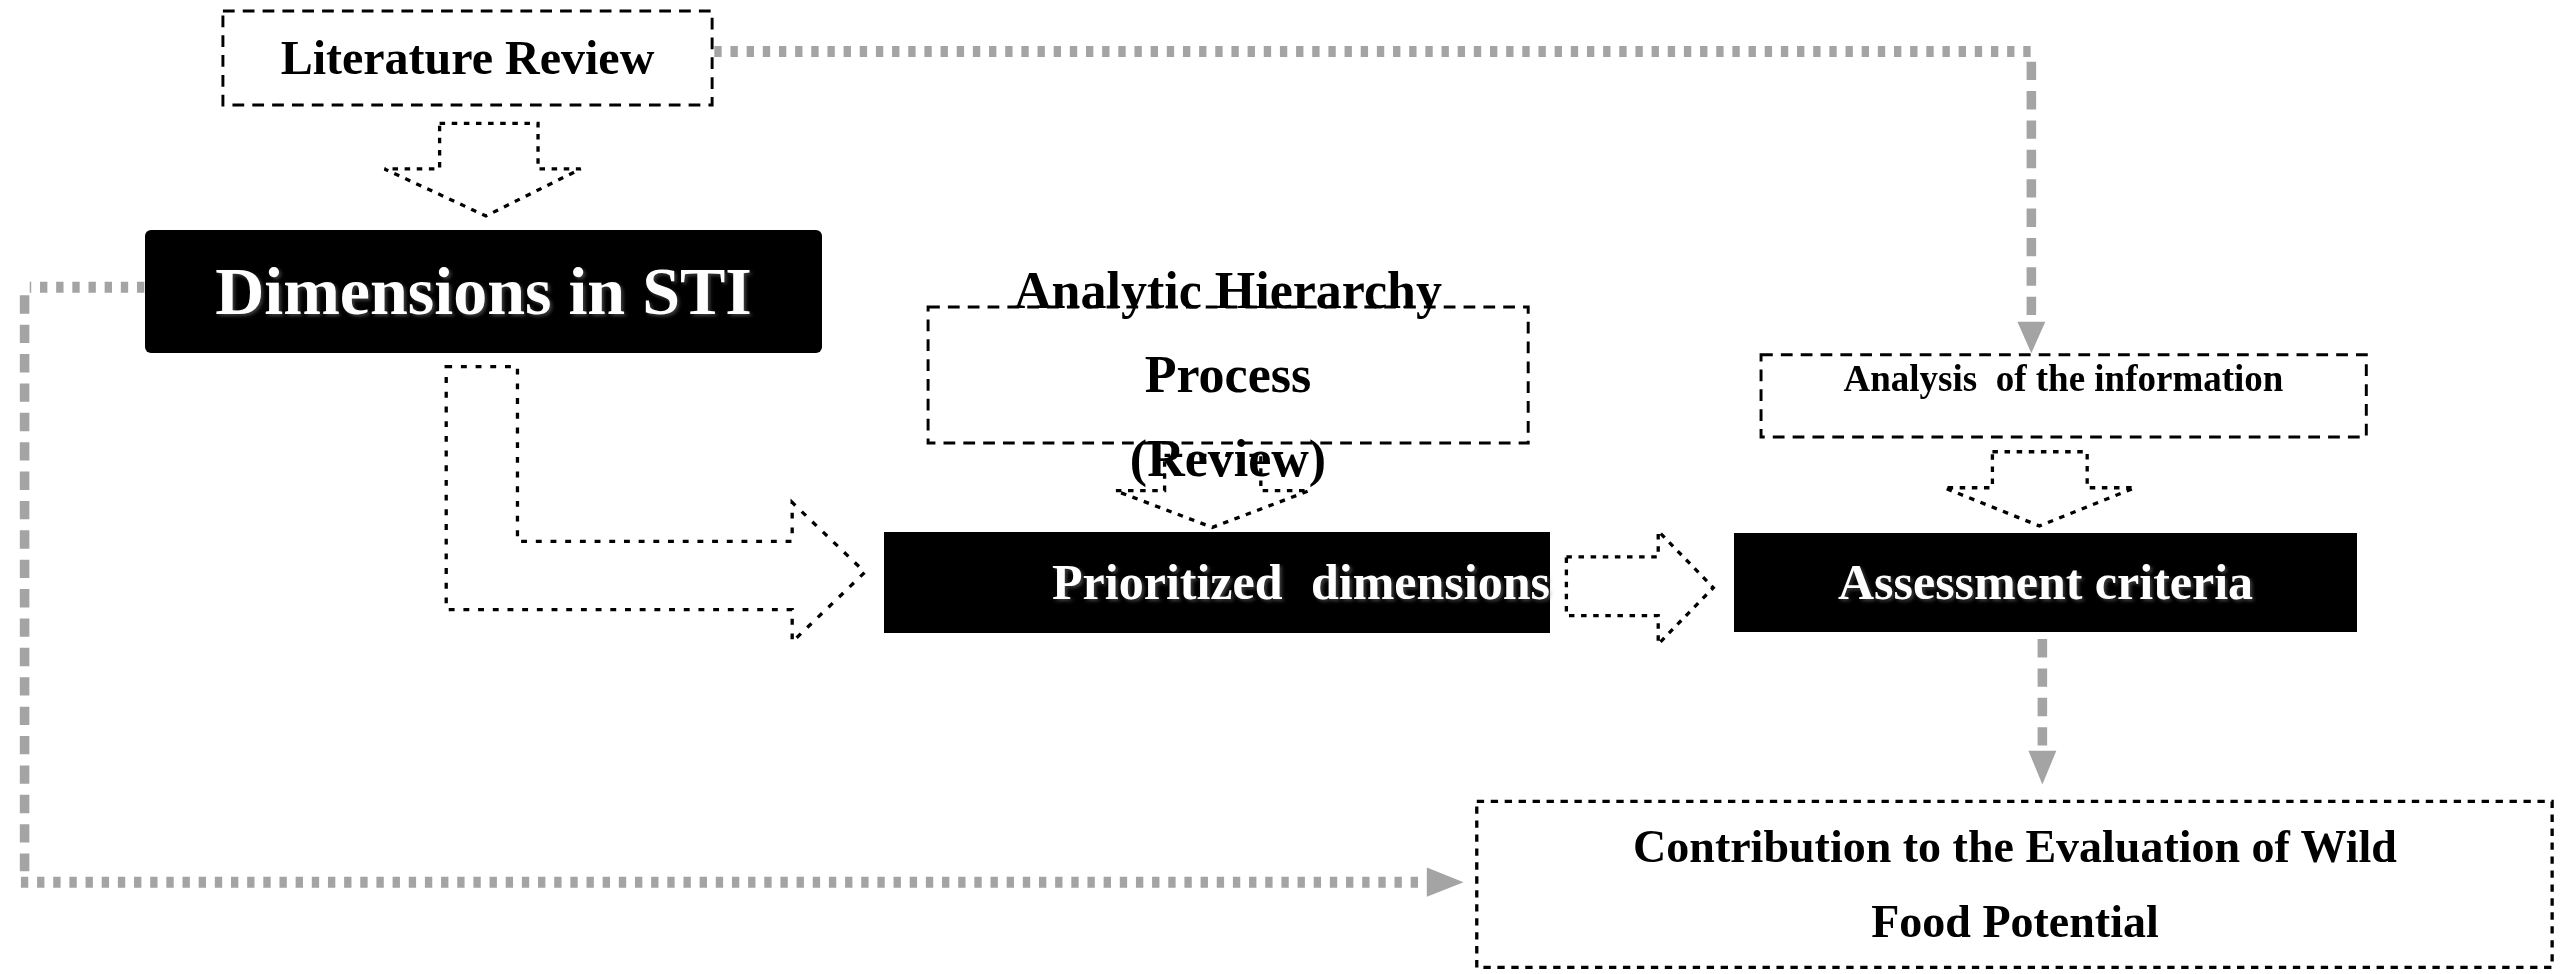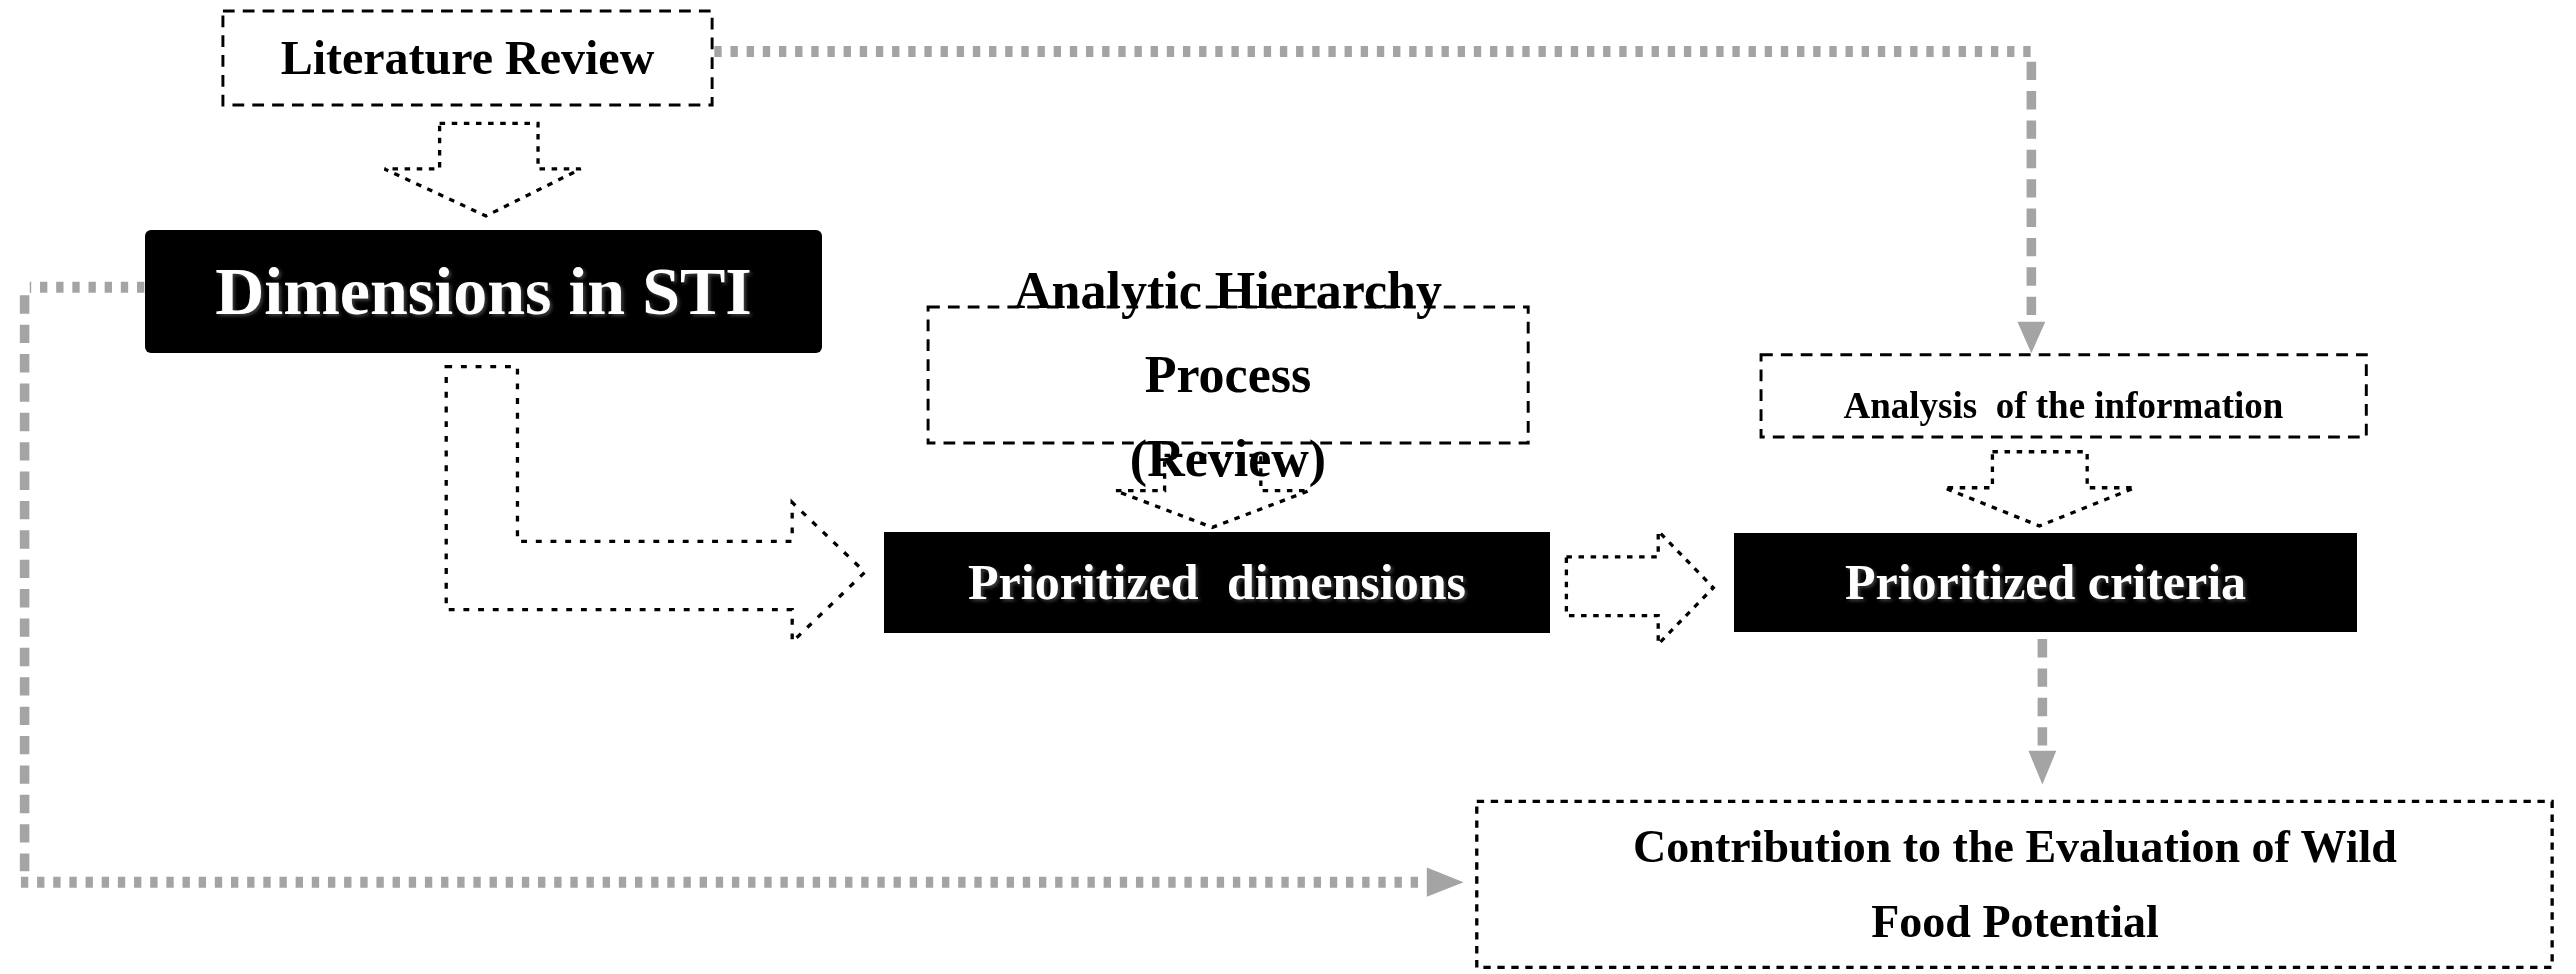--- a/index.html
+++ b/index.html
@@ -35,21 +35,21 @@
   }
   .node.dark {
     background: #000000;
     color: #ffffff;
     text-shadow: 2.2px 2.2px 3.7px rgba(140,140,140,0.45);
   }
   .node.light {
     background: transparent; 
     font-family: Liberation Serif, serif;
   }
-  .wide-words { word-spacing: 0.32em; }
+  .wide-words { word-spacing: 0.32em; align-items: flex-end; }
   .keep-spaces { white-space: pre; }
   .two-line { line-height: 1.62; }
 
   
   .dashed-rect {
     fill: #ffffff;
     stroke: #000000;
     stroke-width: 4;
     stroke-dasharray: 16 11;
   }
@@ -122,30 +122,30 @@
 
   <div class="node dark" style="left:145px; top:230px; width:677px; height:123px; font-size:68px;border-radius:6px;">
     <span>Dimensions in STI</span>
   </div>
 
   <div class="node light two-line" style="left:928px; top:307px; width:600px; height:136px; font-size:52px;">
     <span>Analytic Hierarchy Process</span>
     <span>(Review)</span>
   </div>
 
-  <div class="node light keep-spaces" style="left:1761px; top:365px; width:605px; height:82px; font-size:37px;">
+  <div class="node light keep-spaces" style="left:1761px; top:338px; width:605px; height:82px; font-size:37px;">
     <span>Analysis  of the information</span>
   </div>
 
   <div class="node dark wide-words" style="left:884px; top:532px; width:666px; height:101px; font-size:50px;">
     <span>Prioritized dimensions</span>
   </div>
 
   <div class="node dark" style="left:1734px; top:533px; width:623px; height:99px; font-size:50px;">
-    <span>Prioritized criteria</span>
+    <span>Assessment criteria</span>
   </div>
 
   <div class="node light two-line" style="left:1477px; top:802px; width:1076px; height:166px; font-size:46px;">
     <span>Contribution to the Evaluation of Wild</span>
     <span>Food Potential</span>
   </div>
 
 </div>
 
 

